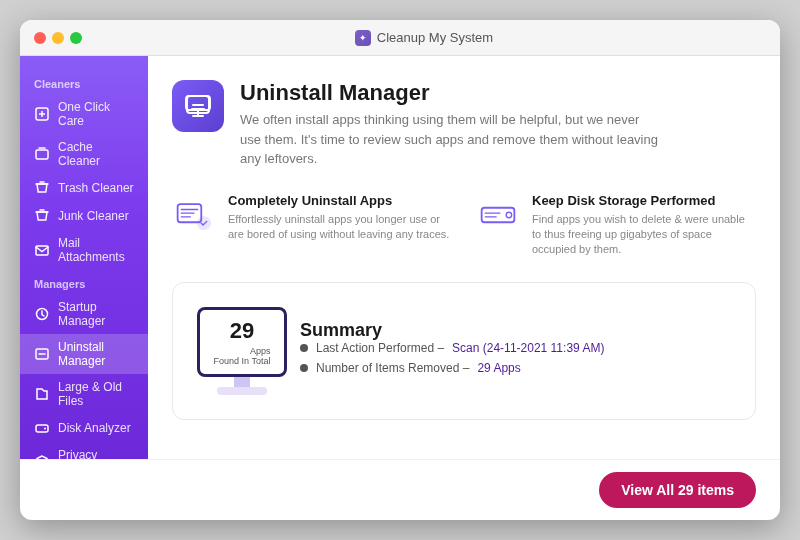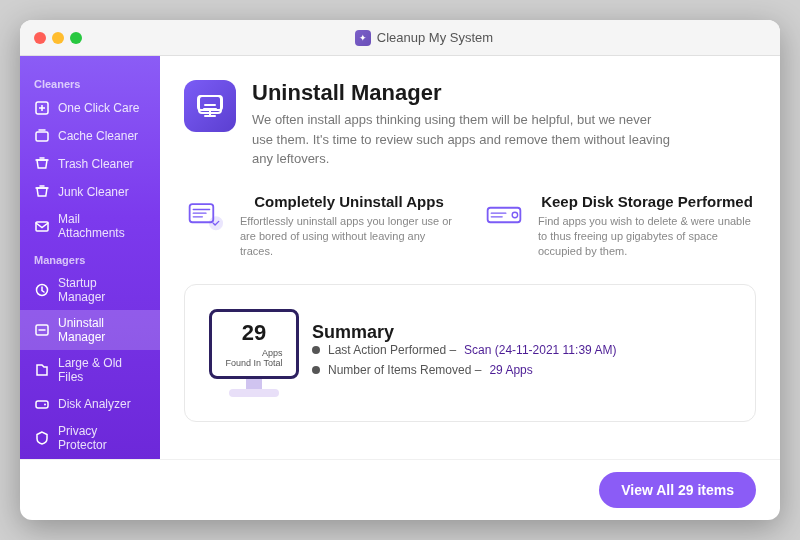--- a/index.html
+++ b/index.html
@@ -62,21 +62,21 @@
       justify-content: center;
       color: white;
       font-size: 9px;
     }
     .main-layout {
       display: flex;
       flex: 1;
       overflow: hidden;
     }
     .sidebar {
-      width: 140px;
+      width: 128px;
       background: linear-gradient(180deg, #8b5cf6 0%, #7c3aed 40%, #6d28d9 100%);
       padding: 14px 0;
       flex-shrink: 0;
       overflow-y: auto;
       display: flex;
       flex-direction: column;
     }
     .sidebar-section-label {
       color: rgba(255,255,255,0.7);
       font-size: 11px;
@@ -161,25 +161,24 @@
       width: 44px; height: 44px;
       flex-shrink: 0;
       display: flex;
       align-items: center;
       justify-content: center;
     }
     .feature-icon svg {
       width: 40px; height: 40px;
     }
     .feature-text h3 {
-      font-size: 15px;
+      font-size: 13px;
       font-weight: 700;
       color: #1a1a1a;
       margin-bottom: 4px;
-      text-align: center;
     }
     .feature-text p {
       font-size: 11px;
       color: #888;
       line-height: 1.4;
     }
     .summary-box {
       border: 1.5px solid #e8e8e8;
       border-radius: 12px;
       padding: 24px;
@@ -254,21 +253,21 @@
       font-weight: 400;
     }
     .bottom-bar {
       padding: 12px 24px;
       display: flex;
       justify-content: flex-end;
       border-top: 1px solid #f0f0f0;
       flex-shrink: 0;
     }
     .view-all-btn {
-      background: #8b5cf6;
+      background: #be185d;
       color: white;
       border: none;
       border-radius: 20px;
       padding: 10px 22px;
       font-size: 14px;
       font-weight: 600;
       cursor: pointer;
     }
   </style>
 </head>

